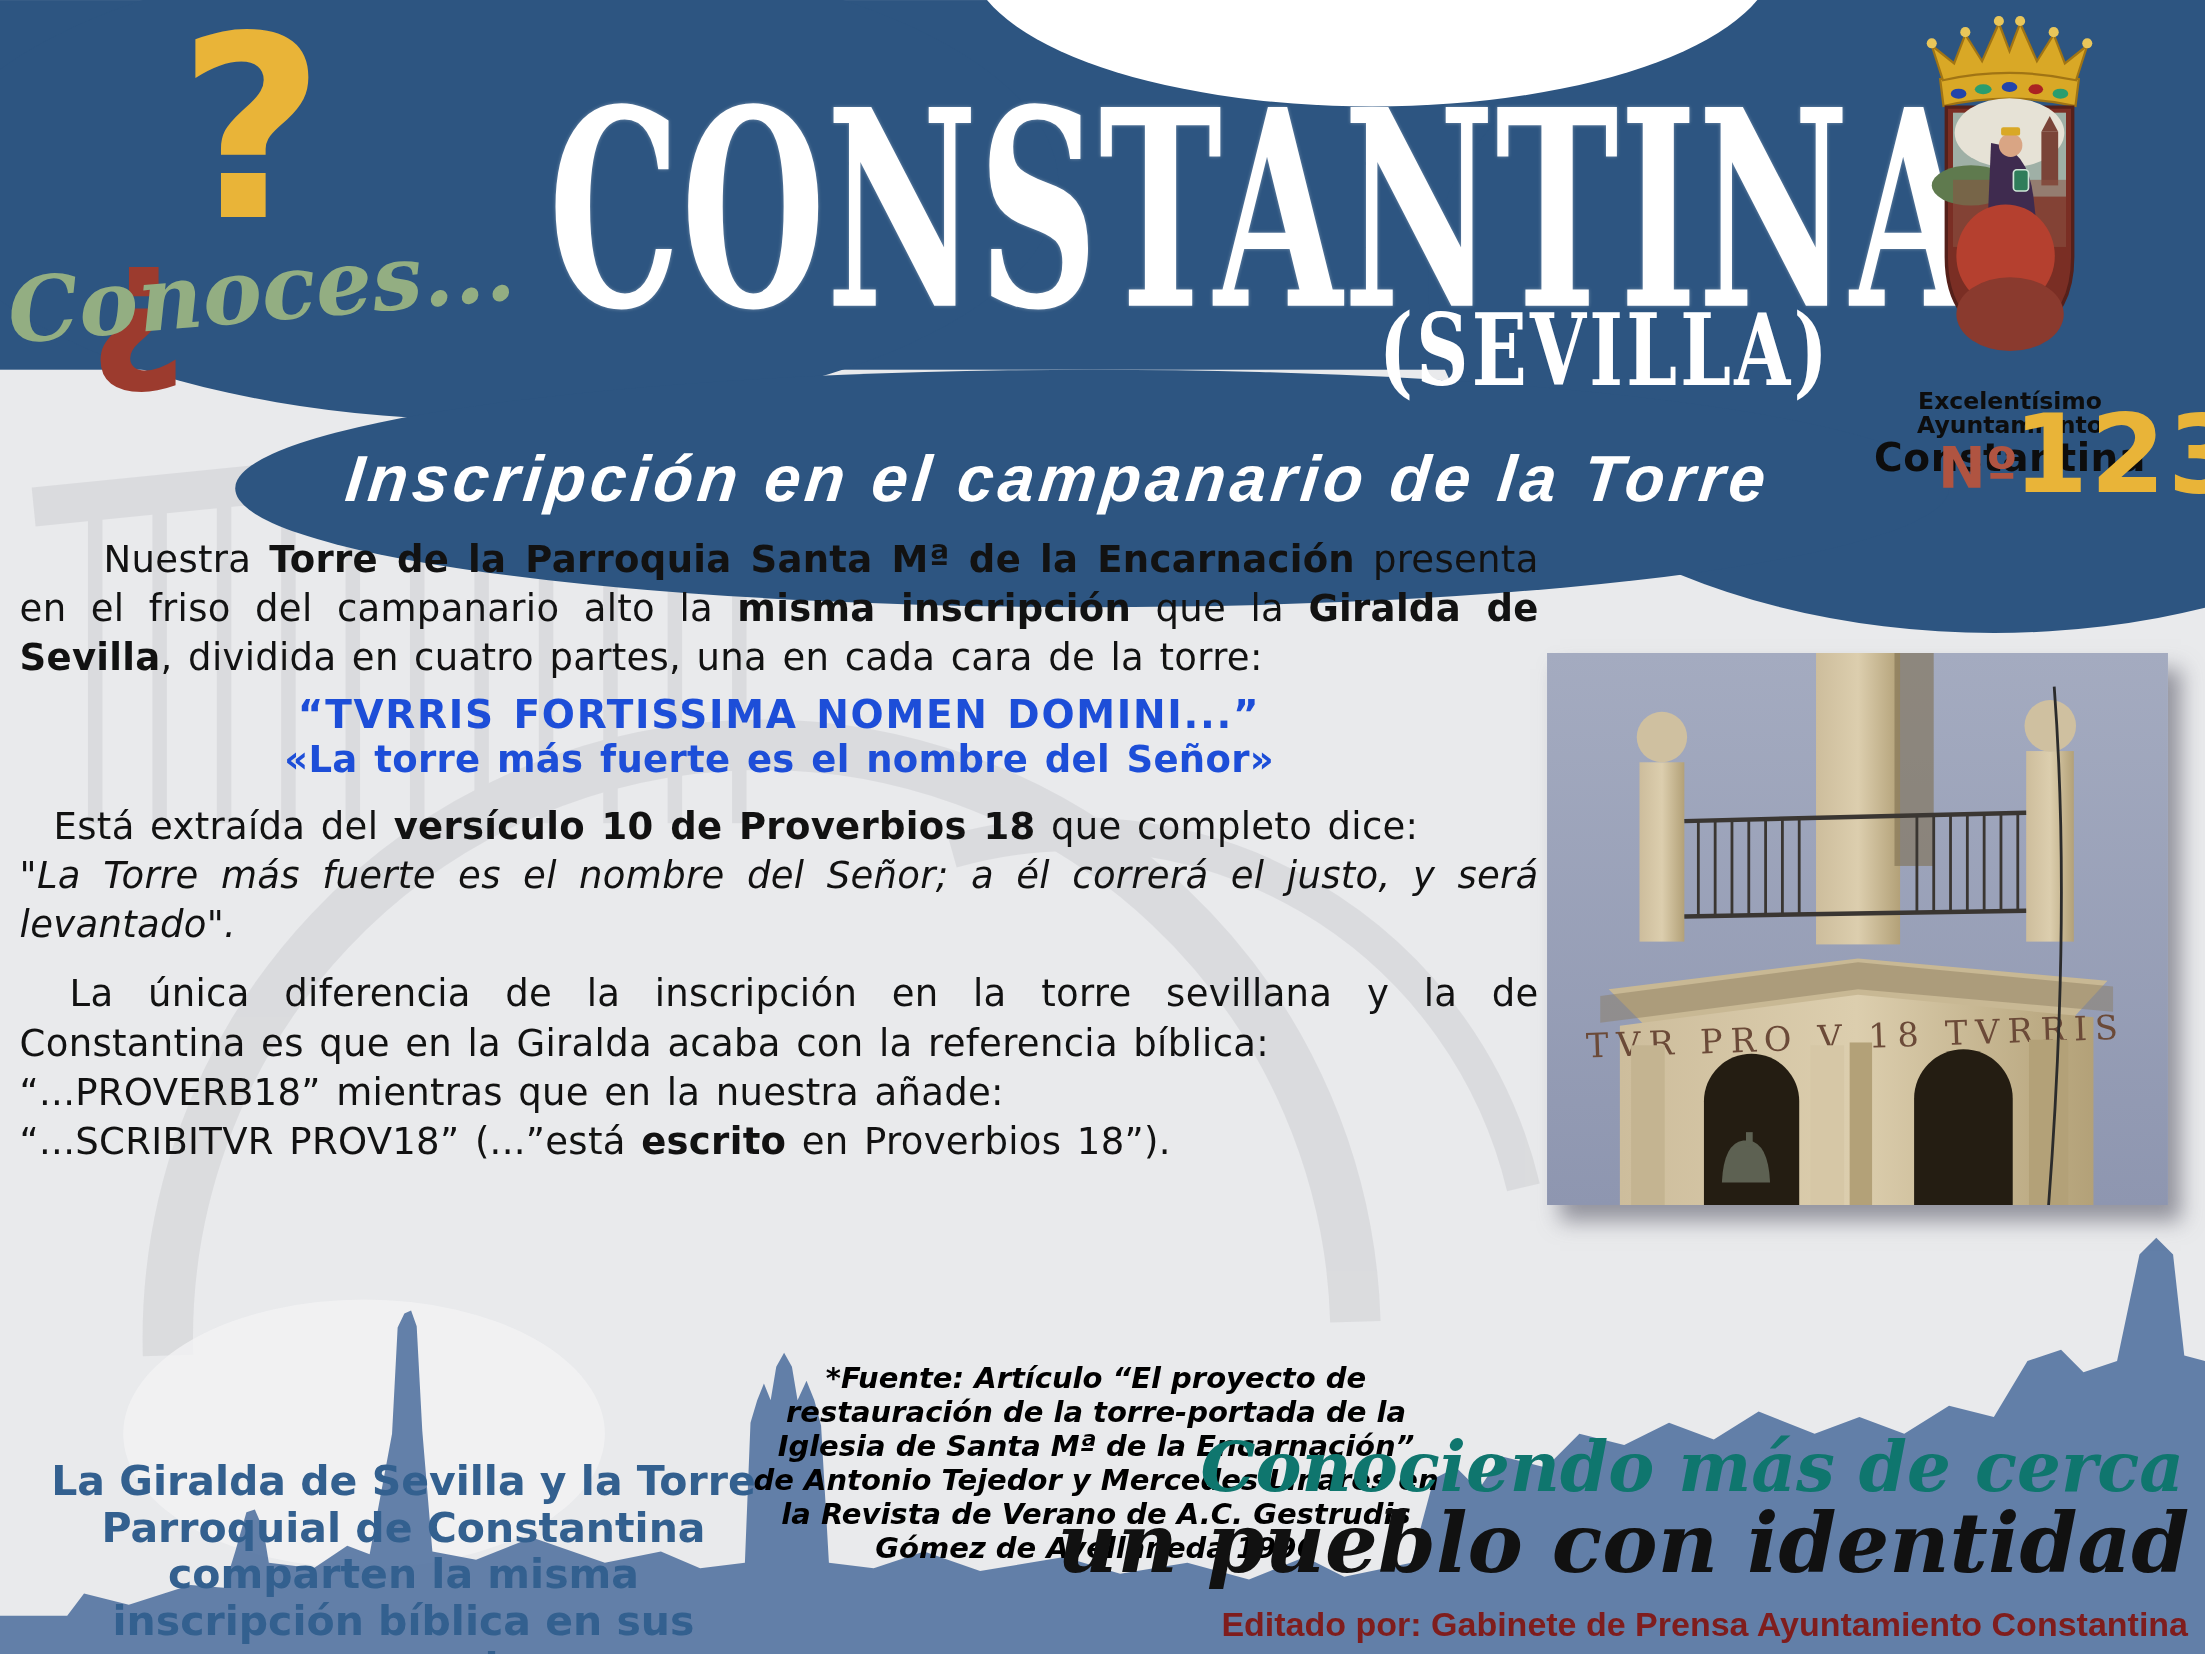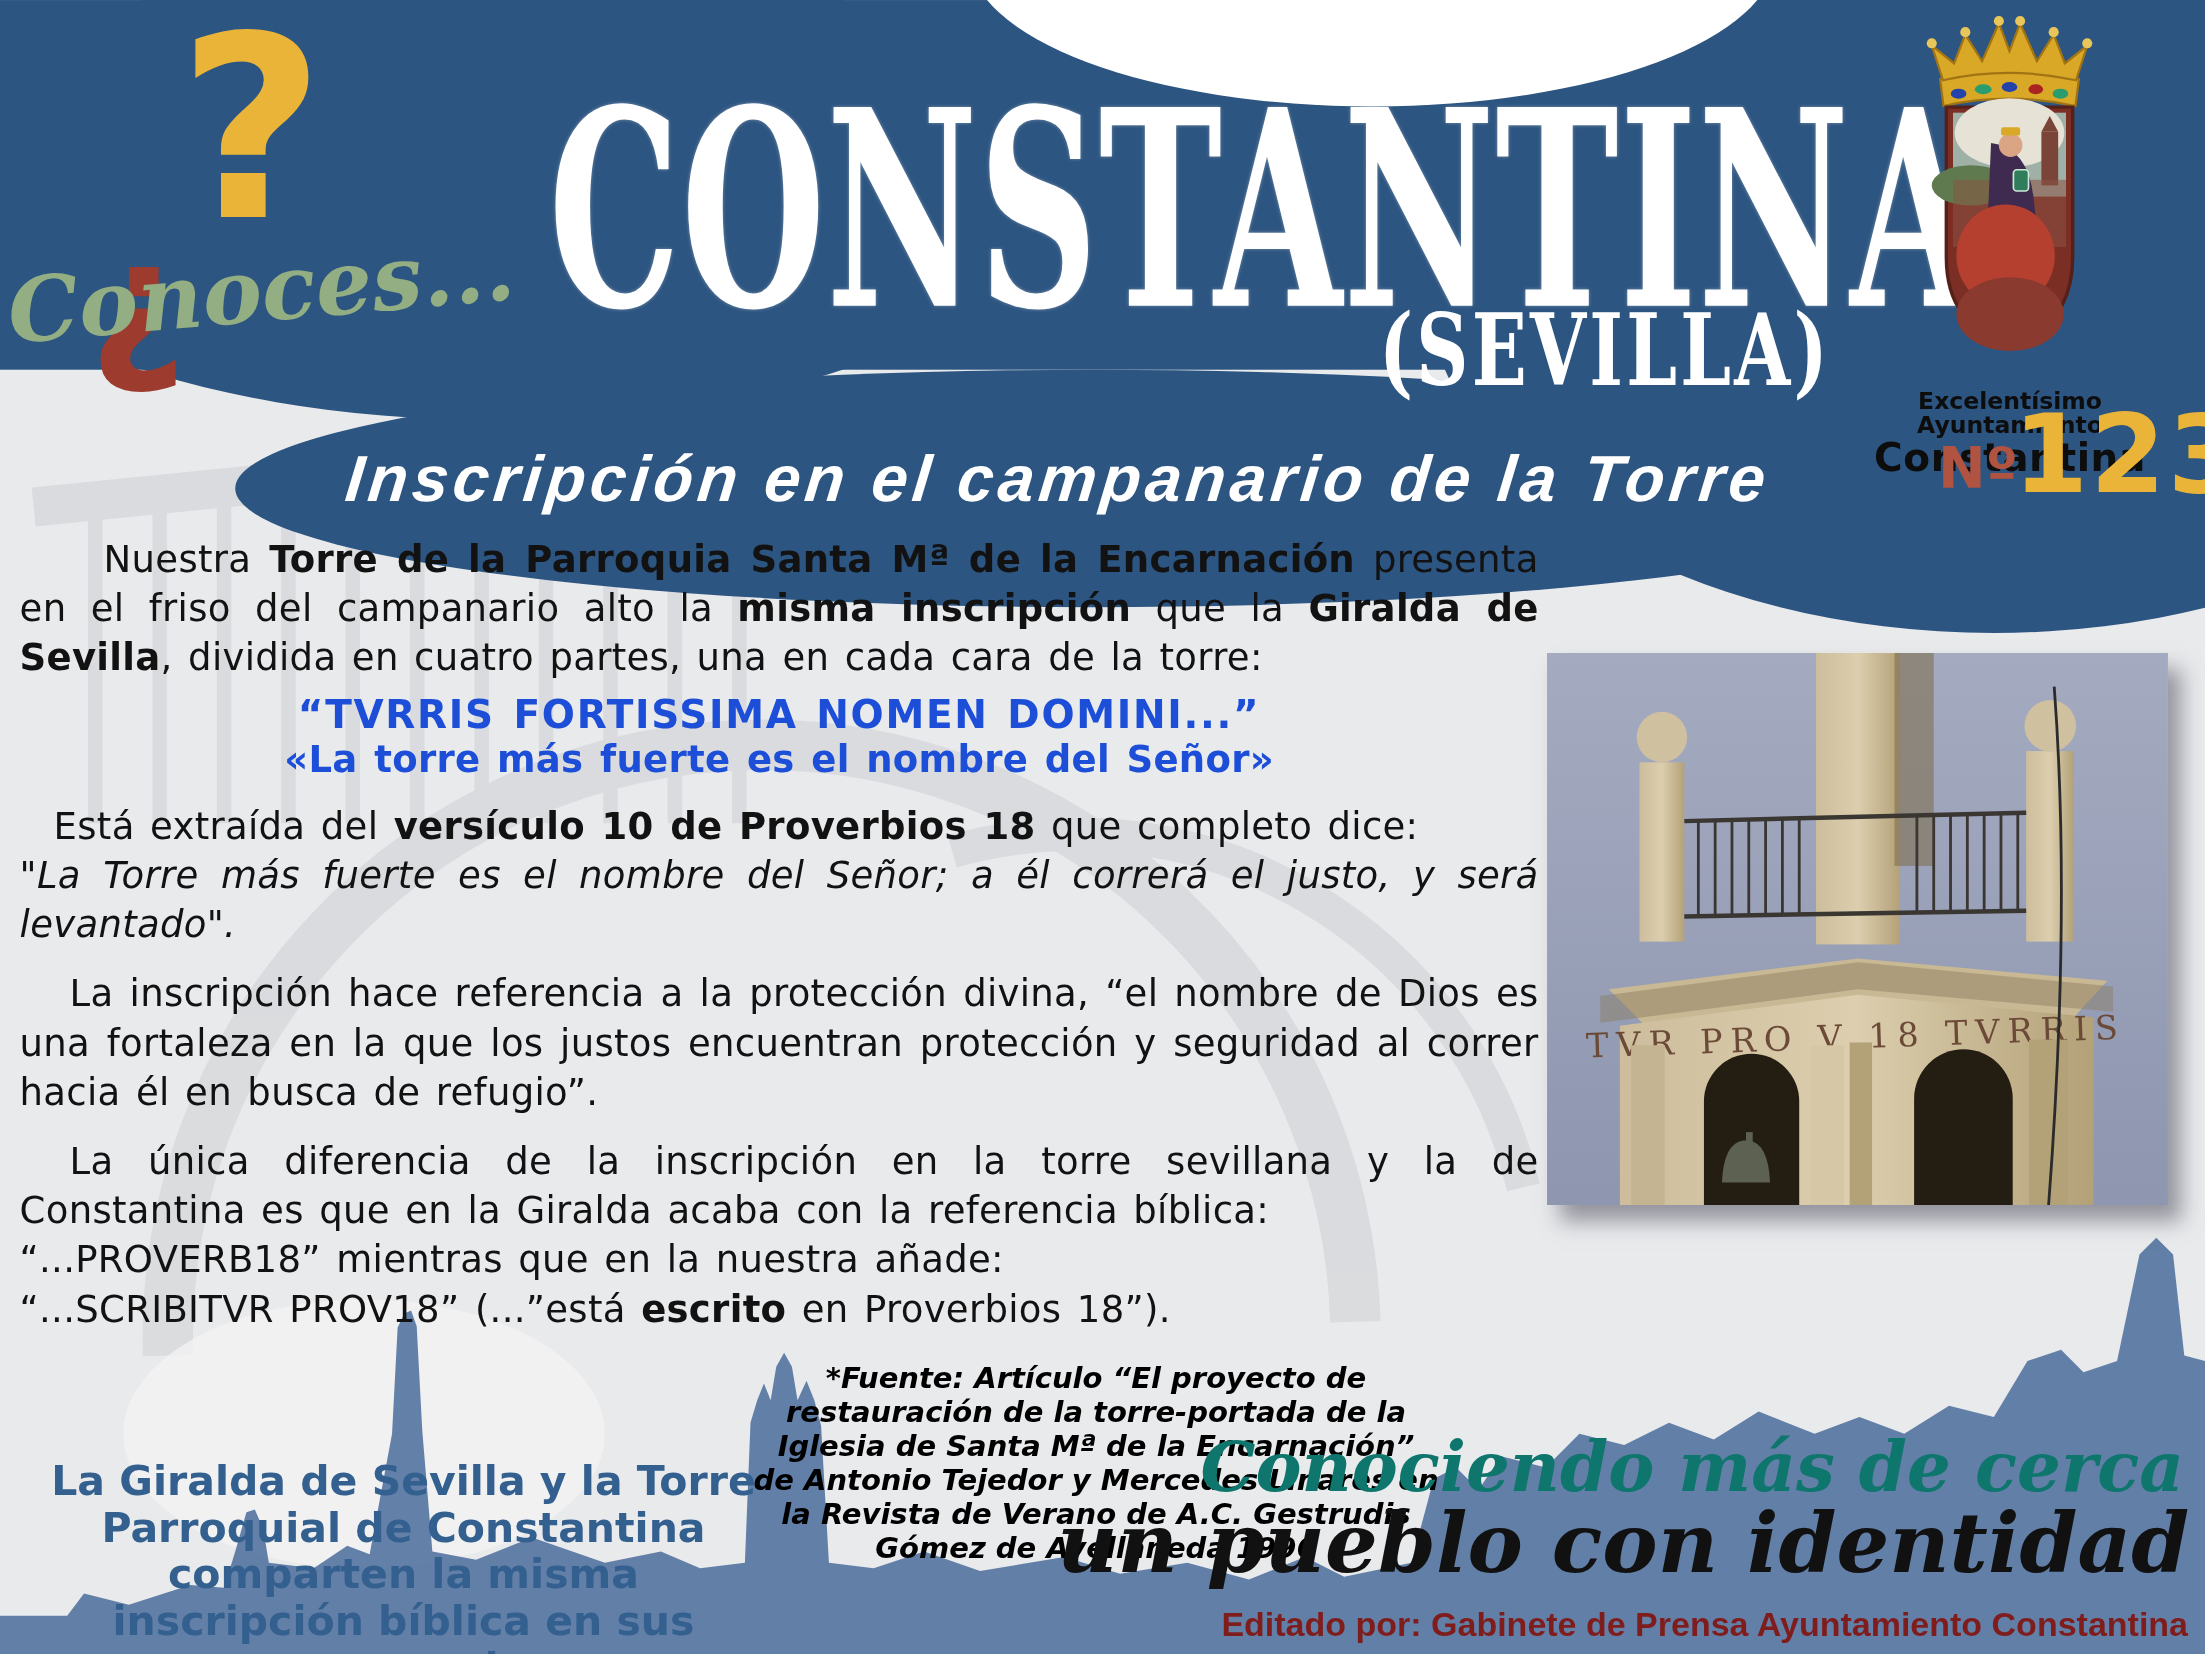--- a/index.html
+++ b/index.html
@@ -157,21 +157,20 @@
   <span class="abs issue-no">Nº</span>
   <span class="abs issue-num">123</span>
 
   <div class="abs article">
     <p class="p1"><span>Nuestra </span><b>Torre de la Parroquia Santa Mª de la Encarnación</b><span> presenta en el friso del campanario alto la </span><b>misma inscripción</b><span> que la </span><b>Giralda de Sevilla</b><span>, dividida en cuatro partes, una en cada cara de la torre:</span></p>
     <p class="quote">
       <span class="ql1">“TVRRIS FORTISSIMA NOMEN DOMINI...”</span>
       <span class="ql2">«La torre más fuerte es el nombre del Señor»</span>
     </p>
     <p class="p2"><span>Está extraída del </span><b>versículo 10 de Proverbios 18</b><span> que completo dice:</span><span class="blk ital">"La Torre más fuerte es el nombre del Señor; a él correrá el justo, y será levantado".</span></p>
-    <p class="p3">La inscripción hace referencia a la protección divina, “el nombre de Dios es una fortaleza en la que los justos encuentran protección y seguridad al correr hacia él en busca de refugio”.</p>
     <p class="p4"><span>La única diferencia de la inscripción en la torre sevillana y la de Constantina es que en la Giralda acaba con la referencia bíblica:</span><span class="blk">“...PROVERB18” mientras que en la nuestra añade:</span><span class="blk"><span>“...SCRIBITVR PROV18” (...”está </span><b>escrito</b><span> en Proverbios 18”).</span></span></p>
   </div>
 
   <svg class="abs photo" viewBox="0 0 1108 985" xmlns="http://www.w3.org/2000/svg">
     <defs>
       <linearGradient id="sky" x1="0" y1="0" x2="0" y2="1">
         <stop offset="0" stop-color="#a4abc0"></stop>
           <stop offset="1" stop-color="#8e96b0"></stop>
       </linearGradient>
       <linearGradient id="stone" x1="0" y1="0" x2="1" y2="0">

